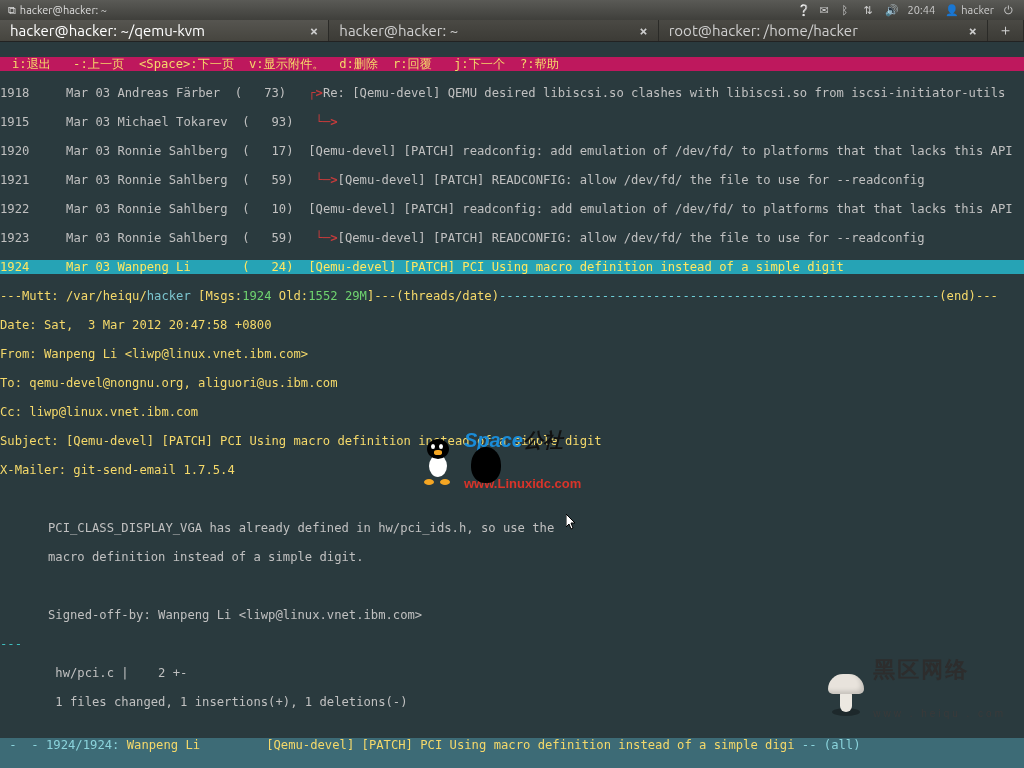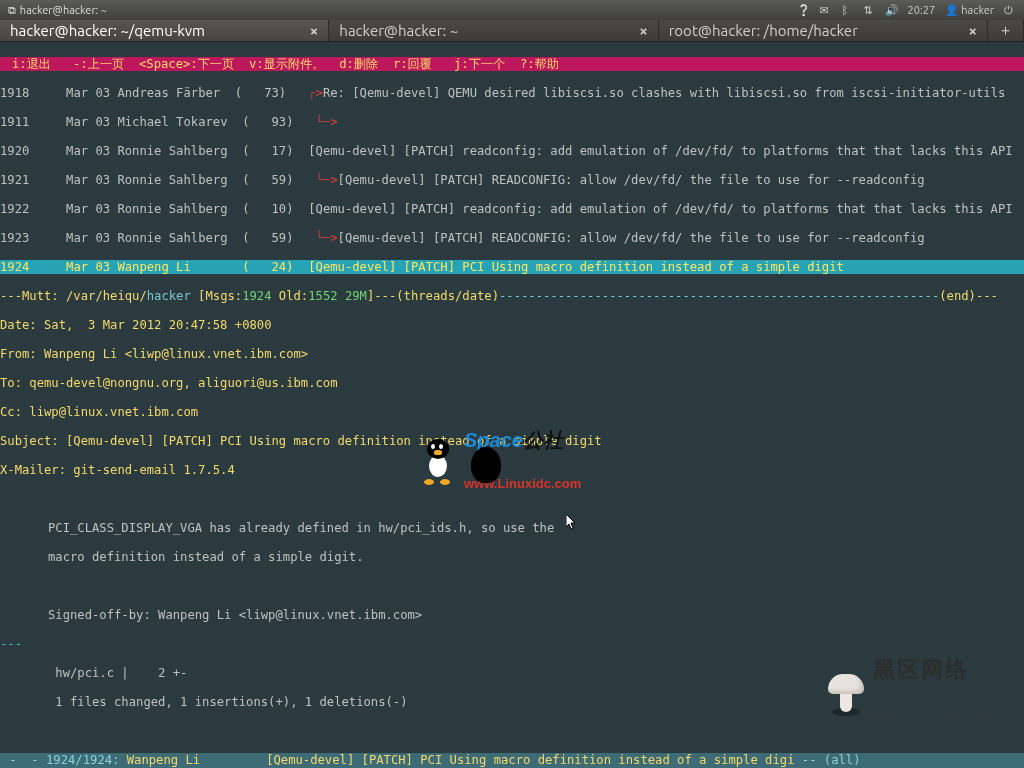--- a/index.html
+++ b/index.html
@@ -52,21 +52,21 @@
   .index-row.selected { background:#26a3b5; color:#ffe761; }
   .statusline { color:#7cc5cf; }
   .statusline .y { color:#f5d96a; }
   .statusline .g { color:#6fd36f; }
   .statusline .end { color:#6ecfd8; }
   .hdr { color:#f5d96a; }
   .body { color:#c0c0c0;margin-left:48px; }
   .diff-teal { color:#3fbdbd; }
   .bottom-status {
     position:absolute; bottom:0; left:0; right:0;
-    background:#3d6b76; color:#8bd4dc; height:15px; padding:0 2px;
+    background:#3d6b76; color:#8bd4dc; height:30px; padding:0 2px;
   }
   .bottom-status .y { color:#f5d96a; }
   
   .watermark-logo {
     position:absolute; left:418px; top:360px; pointer-events:none;
     display:flex; align-items:center; gap:6px;
   }
   .penguin { width:40px; height:48px; position:relative; }
   .penguin .body { width:30px;height:36px;background:#000;border-radius:50% 50% 45% 45%;position:absolute;top:10px;left:5px;}
   .penguin .belly{width:18px;height:22px;background:#fff;border-radius:50%;position:absolute;top:18px;left:11px;}
@@ -104,21 +104,21 @@
   <div class="left">
     <span>⧉</span>
     <span>hacker@hacker: ~</span>
   </div>
   <div class="right">
     <span class="tray-icon">❔</span>
     <span class="tray-icon">✉</span>
     <span class="tray-icon">ᛒ</span>
     <span class="tray-icon">⇅</span>
     <span class="tray-icon">🔊</span>
-    <span>20:27</span>
+    <span>20:44</span>
     <span>👤 <span>hacker</span></span>
     <span class="tray-icon">⏻</span>
   </div>
 </div>
 
 <div class="tabbar">
   <div class="tab active">
     <span>hacker@hacker: ~/qemu-kvm</span>
     <span class="x">×</span>
   </div>
@@ -129,21 +129,21 @@
   <div class="tab">
     <span>root@hacker: /home/hacker</span>
     <span class="x">×</span>
   </div>
   <div class="tab plus">＋</div>
 </div>
 
 <div class="term">
 <div class="helpbar"><span class="y">i:退出   -:上一页  &lt;Space&gt;:下一页  v:显示附件。  d:删除  r:回覆   j:下一个  ?:帮助</span></div>
 <div class="index-row"><span>1918</span>     <span>Mar 03</span> <span>Andreas Färber</span>  <span>(   73)</span>   <span class="arrow">┌&gt;</span><span>Re: [Qemu-devel] QEMU desired libiscsi.so clashes with libiscsi.so from iscsi-initiator-utils</span></div>
-<div class="index-row"><span>1911</span>     <span>Mar 03</span> <span>Michael Tokarev</span>  <span>(   93)</span>   <span class="arrow">└─&gt;</span></div>
+<div class="index-row"><span>1915</span>     <span>Mar 03</span> <span>Michael Tokarev</span>  <span>(   93)</span>   <span class="arrow">└─&gt;</span></div>
 <div class="index-row"><span>1920</span>     <span>Mar 03</span> <span>Ronnie Sahlberg</span>  <span>(   17)</span>  <span>[Qemu-devel] [PATCH] readconfig: add emulation of /dev/fd/ to platforms that that lacks this API</span></div>
 <div class="index-row"><span>1921</span>     <span>Mar 03</span> <span>Ronnie Sahlberg</span>  <span>(   59)</span>   <span class="arrow">└─&gt;</span><span>[Qemu-devel] [PATCH] READCONFIG: allow /dev/fd/ the file to use for --readconfig</span></div>
 <div class="index-row"><span>1922</span>     <span>Mar 03</span> <span>Ronnie Sahlberg</span>  <span>(   10)</span>  <span>[Qemu-devel] [PATCH] readconfig: add emulation of /dev/fd/ to platforms that that lacks this API</span></div>
 <div class="index-row"><span>1923</span>     <span>Mar 03</span> <span>Ronnie Sahlberg</span>  <span>(   59)</span>   <span class="arrow">└─&gt;</span><span>[Qemu-devel] [PATCH] READCONFIG: allow /dev/fd/ the file to use for --readconfig</span></div>
 <div class="index-row selected"><span>1924</span>     <span>Mar 03</span> <span>Wanpeng Li</span>       <span>(   24)</span>  <span>[Qemu-devel] [PATCH] PCI Using macro definition instead of a simple digit</span></div>
 <div class="statusline"><span class="y">---Mutt: /var/heiqu/</span><span>hacker</span><span class="y"> [Msgs:</span><span class="g">1924</span><span class="y"> Old:</span><span class="g">1552</span><span class="g"> 29M</span><span class="y">]---(threads/date)</span><span class="end">------------------------------------------------------------</span><span class="y">(end)---</span></div>
 <div class="hdr">Date: Sat,  3 Mar 2012 20:47:58 +0800</div>
 <div class="hdr">From: Wanpeng Li &lt;liwp@linux.vnet.ibm.com&gt;</div>
 <div class="hdr">To: qemu-devel@nongnu.org, aliguori@us.ibm.com</div>
 <div class="hdr">Cc: liwp@linux.vnet.ibm.com</div>

